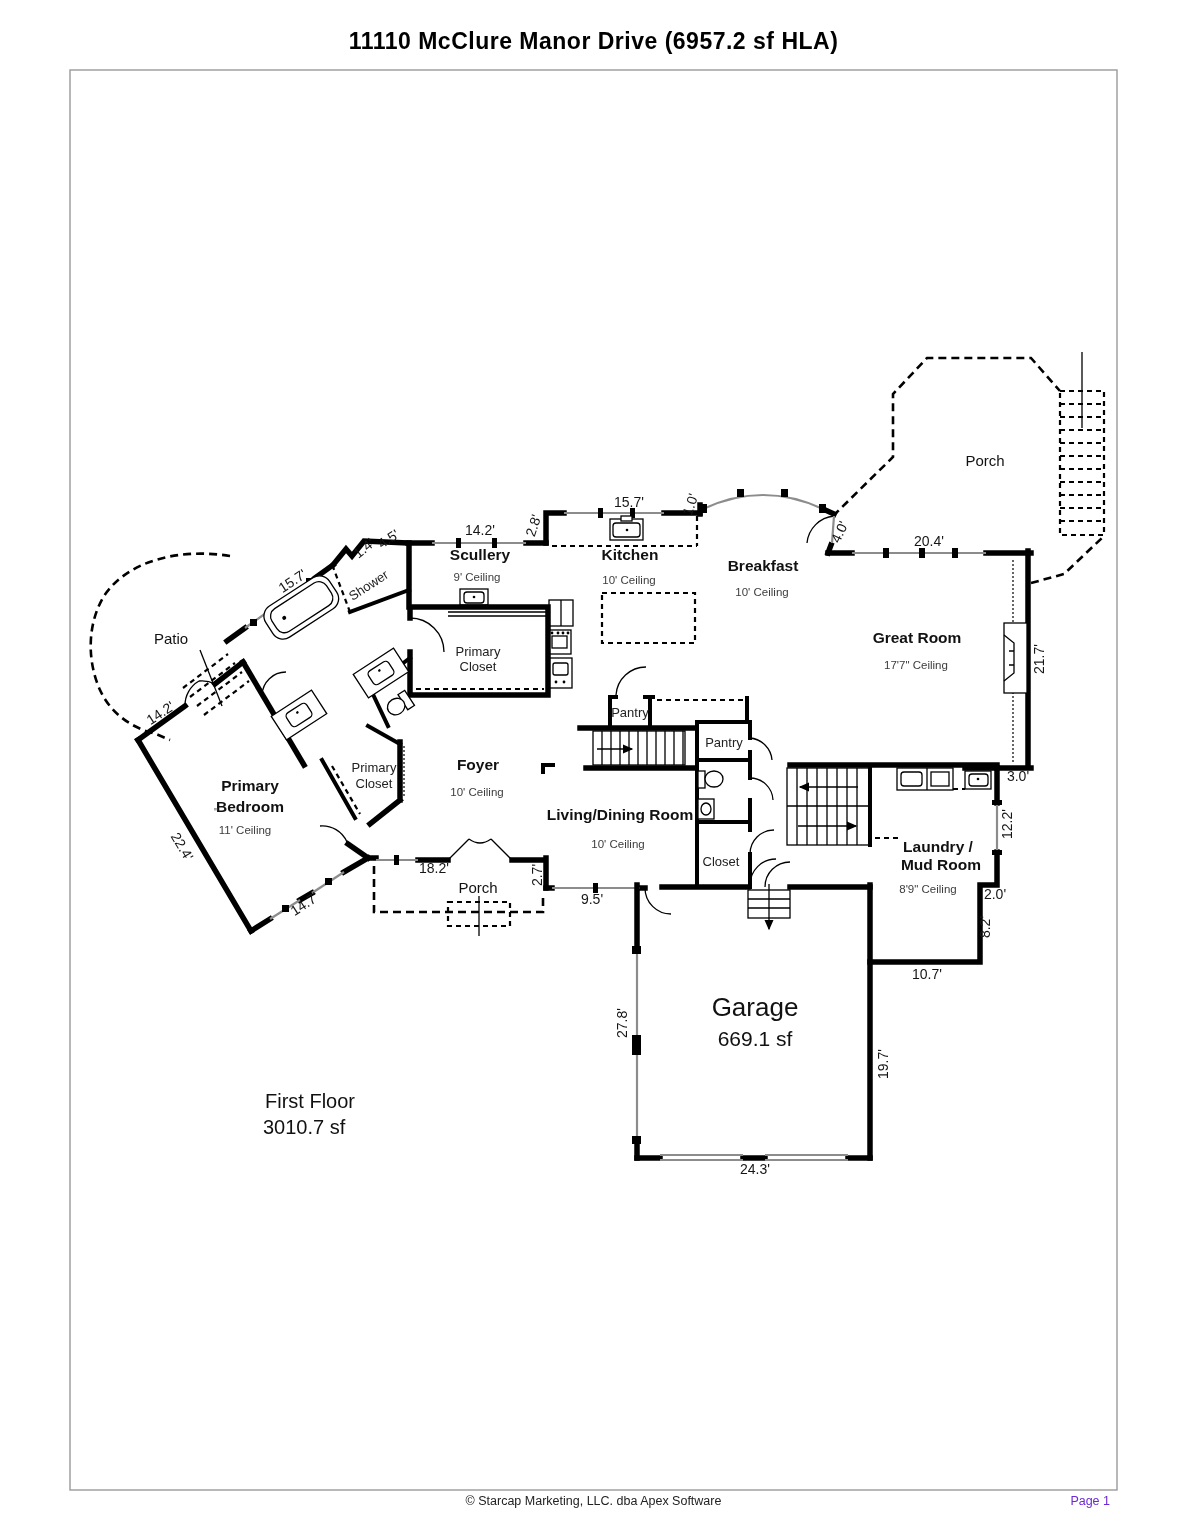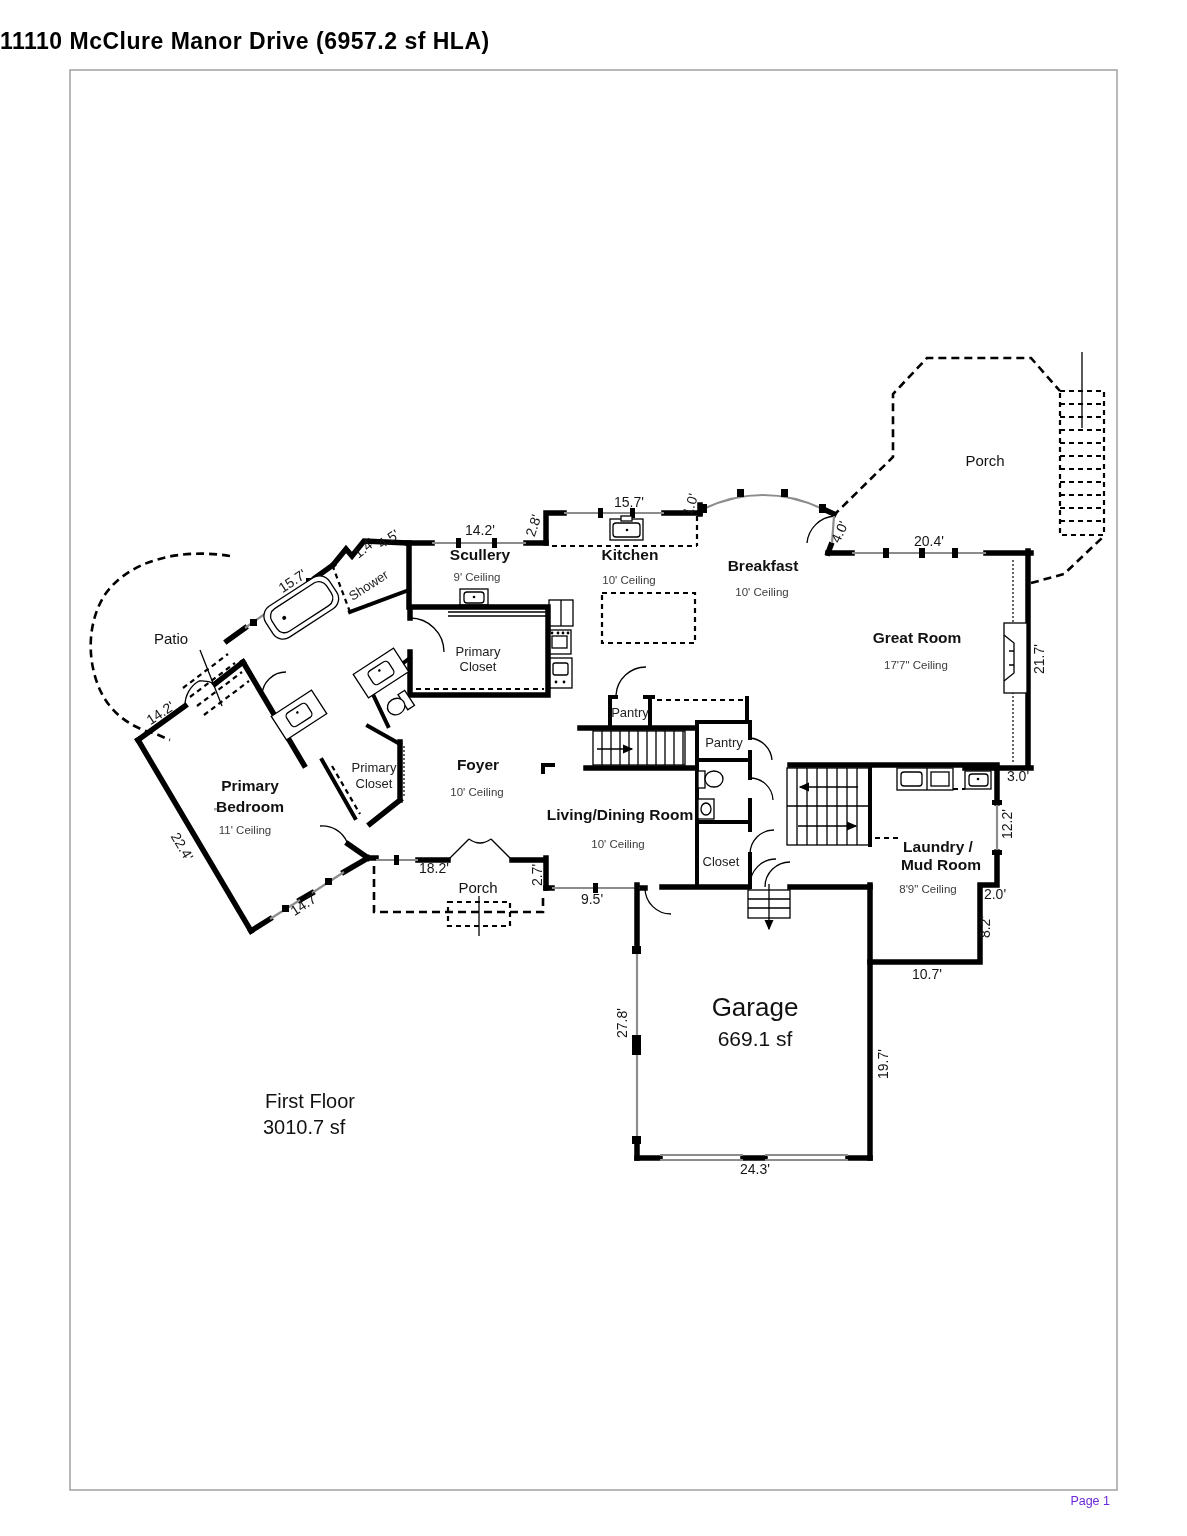--- a/index.html
+++ b/index.html
@@ -1,18 +1,18 @@
 <!DOCTYPE html>
 <html><head>
 <meta charset="utf-8">
 <style>
   html,body{margin:0;padding:0;background:#ffffff;}
   #page{position:relative;width:1187px;height:1536px;background:#fff;overflow:hidden;
         font-family:"Liberation Sans", sans-serif;}
-  #title{position:absolute;top:28px;left:0;width:100%;text-align:left;
+  #title{position:absolute;top:28px;left:0;width:100%;text-align:center;
          font-size:23px;font-weight:bold;color:#000;letter-spacing:.5px;}
   #footer-copy{position:absolute;top:1494px;left:0;width:100%;text-align:center;
          font-size:12.5px;color:#222;}
   #footer-page{position:absolute;top:1494px;right:77px;font-size:12.5px;color:#6d28d9;}
   svg{position:absolute;top:0;left:0;}
   svg text{font-family:"Liberation Sans", sans-serif;fill:#111;}
   .w5{stroke:#000;stroke-width:5.5;fill:none;stroke-linecap:square;}
   .w4{stroke:#000;stroke-width:4;fill:none;stroke-linecap:square;}
   .thin{stroke:#000;stroke-width:1.3;fill:none;}
   .fixt{stroke:#000;stroke-width:1.3;fill:#fff;}
@@ -360,14 +360,15 @@
       <text class="dim" transform="rotate(-33 391 543)" x="391" y="543">4.5'</text>
       <text class="dim" transform="rotate(-40 367 552)" x="367" y="552">1.4'</text>
     </g>
 
     <g>
       <text class="ff" x="265" y="1108">First Floor</text>
       <text class="ff" x="263" y="1134">3010.7 sf</text>
     </g>
   </svg>
 
+  <div id="footer-copy">© Starcap Marketing, LLC. dba Apex Software</div>
   <div id="footer-page">Page 1</div>
 </div>
 
 </body></html>

